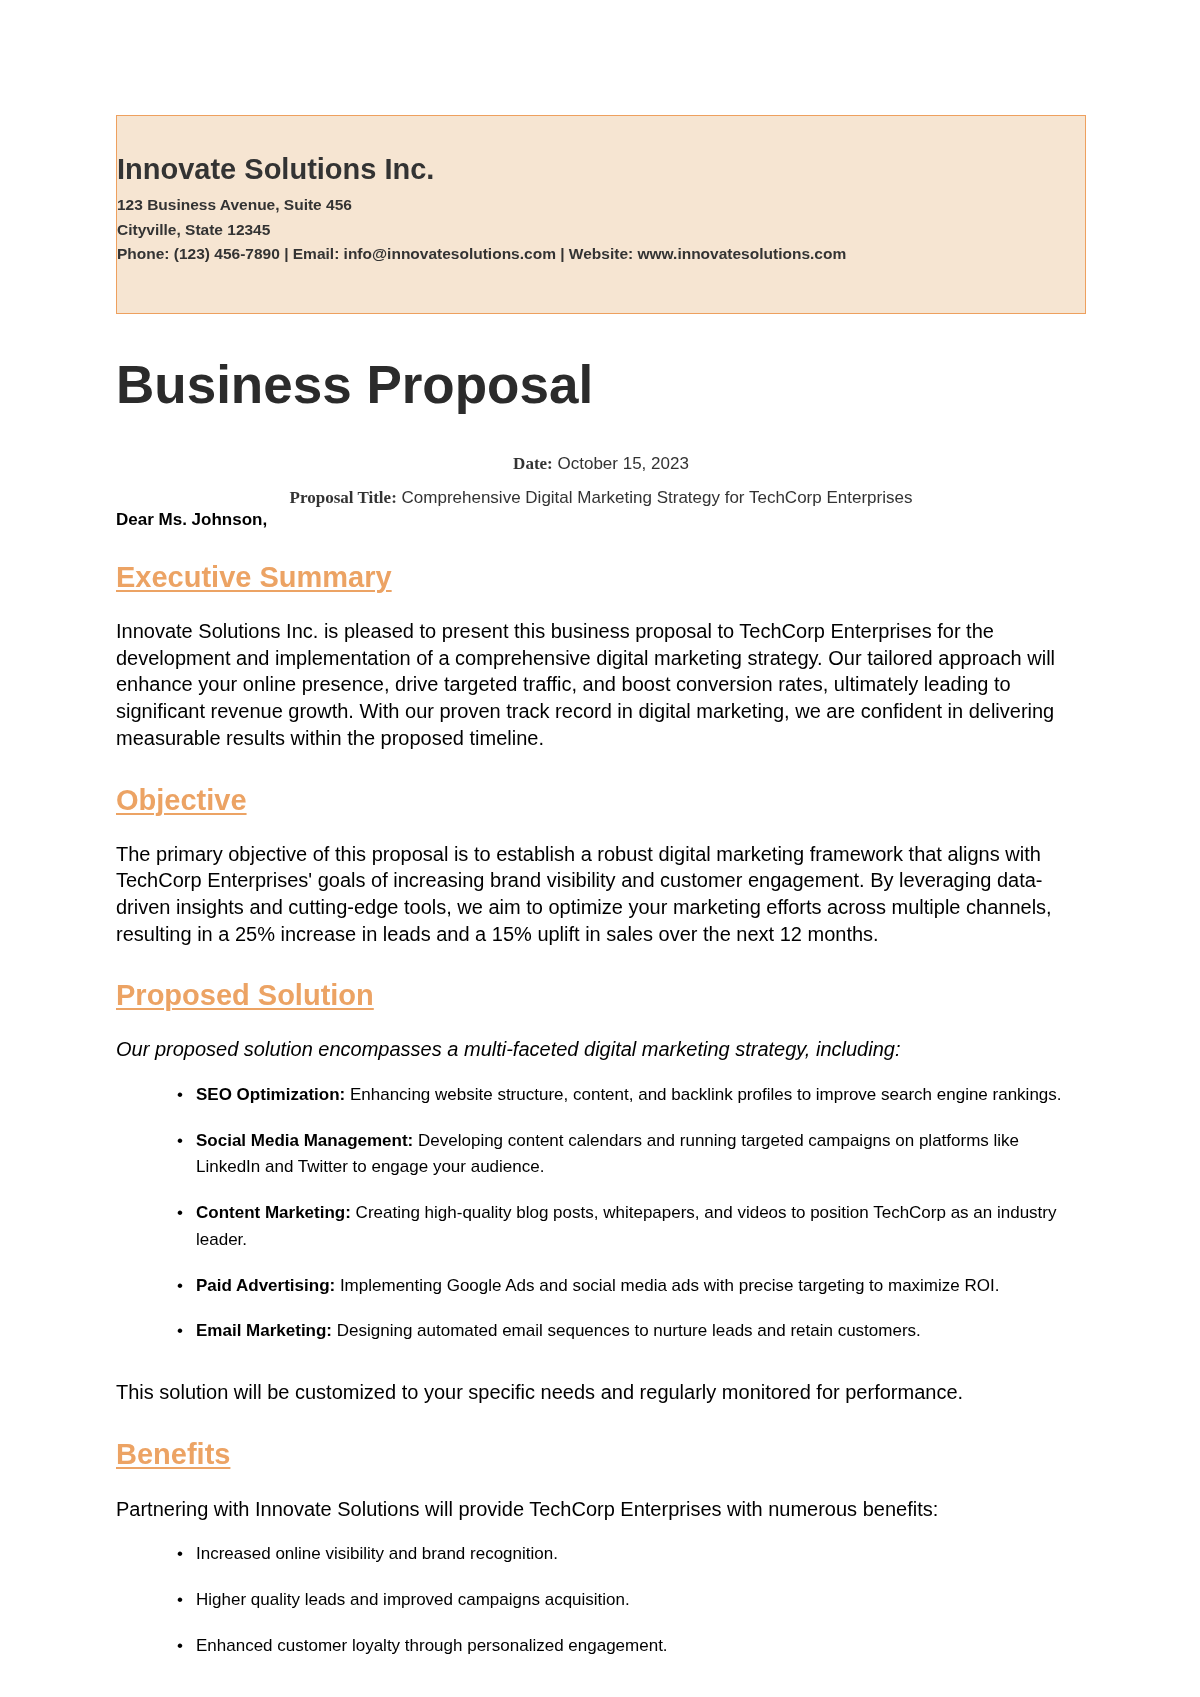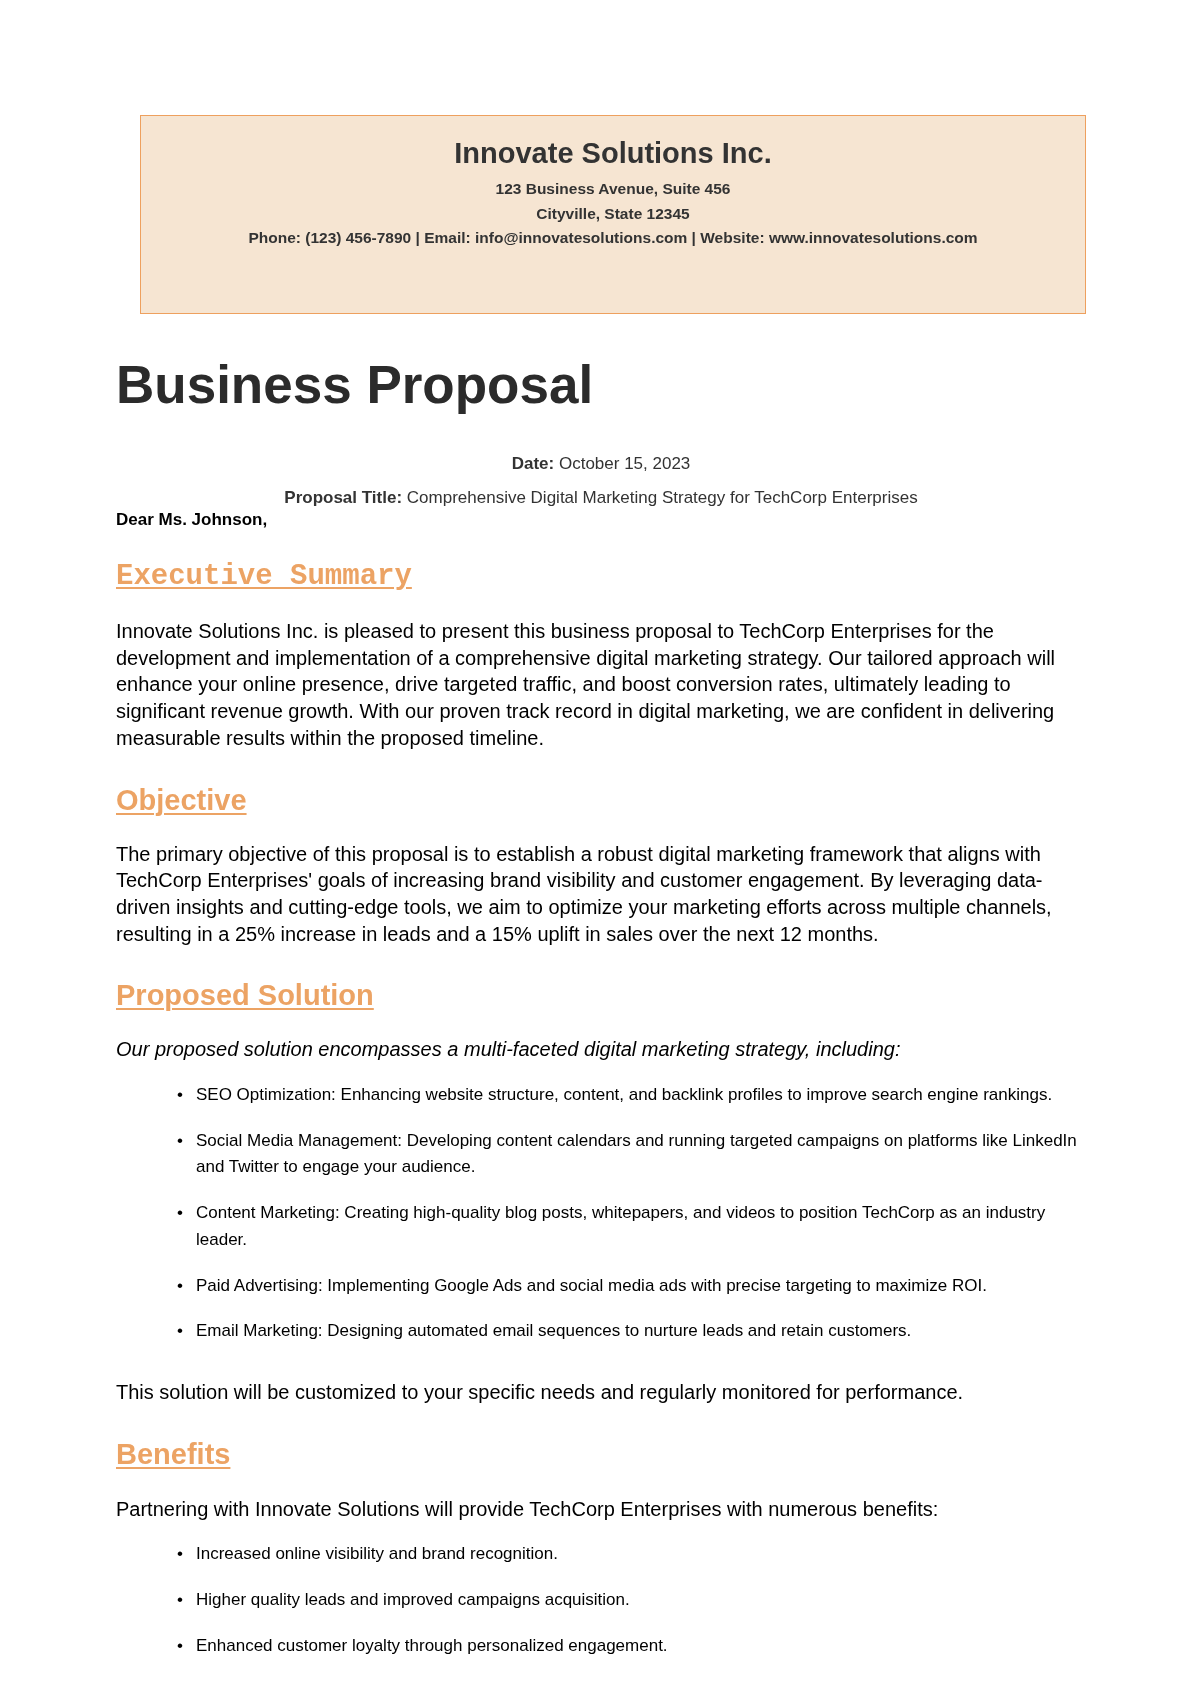--- a/index.html
+++ b/index.html
@@ -19,24 +19,22 @@
       position: absolute;
       left: 116px;
       top: 115px;
       width: 970px;
     }
     .letterhead {
       background: #f6e5d2;
       border: 1px solid #eea05e;
       height: 199px;
       box-sizing: border-box;
-      text-align: center;
-      padding-top: 20px;
+      padding-top: 36px;
       color: #333333;
-      margin-left: 24px;
     }
     .company-name {
       font-size: 29px;
       font-weight: bold;
       margin: 0 0 7px 0;
       line-height: 34px;
     }
     .letterhead-line {
       font-size: 15.5px;
       font-weight: bold;
@@ -52,21 +50,21 @@
       line-height: 62px;
     }
     .meta-line {
       text-align: center;
       font-size: 17px;
       color: #333333;
       line-height: 22px;
     }
     .meta-date { margin-top: 37px; }
     .meta-title { margin-top: 12px; }
-    .meta-line .meta-label { font-weight: bold; }
+    .meta-line .meta-label { font-weight: bold; font-family: Liberation Serif, serif; }
     .salutation {
       font-size: 17px;
       font-weight: bold;
       line-height: 22px;
     }
     .section-heading {
       font-size: 29px;
       font-weight: bold;
       color: #eca364;
       text-decoration: underline;
@@ -89,21 +87,21 @@
       position: relative;
       font-size: 17px;
       line-height: 26.7px;
       padding-left: 0;
     }
     .bullets li .bullet {
       position: absolute;
       left: -19px;
       top: 0;
     }
-    .bullets li b { font-weight: normal; }
+    .bullets li b { font-weight: bold; }
   </style>
 </head>
 <body>
 
 <div class="page">
 
   <div class="letterhead">
     <h2 class="company-name">Innovate Solutions Inc.</h2>
     <p class="letterhead-line">123 Business Avenue, Suite 456</p>
     <p class="letterhead-line">Cityville, State 12345</p>
@@ -117,21 +115,21 @@
     <span>October 15, 2023</span>
   </div>
 
   <div class="meta-line meta-title">
     <span class="meta-label">Proposal Title:</span>
     <span>Comprehensive Digital Marketing Strategy for TechCorp Enterprises</span>
   </div>
 
   <div class="salutation">Dear Ms. Johnson,</div>
 
-  <h2 class="section-heading" style="margin-top:28px;font-family:Liberation Mono, monospace;">Executive Summary</h2>
+  <h2 class="section-heading" style="margin-top:28px;">Executive Summary</h2>
   <p class="para" style="margin-top:23px;">Innovate Solutions Inc. is pleased to present this business proposal to TechCorp Enterprises for the development and implementation of a comprehensive digital marketing strategy. Our tailored approach will enhance your online presence, drive targeted traffic, and boost conversion rates, ultimately leading to significant revenue growth. With our proven track record in digital marketing, we are confident in delivering measurable results within the proposed timeline.</p>
 
   <h2 class="section-heading" style="margin-top:30px;">Objective</h2>
   <p class="para" style="margin-top:23px;">The primary objective of this proposal is to establish a robust digital marketing framework that aligns with TechCorp Enterprises' goals of increasing brand visibility and customer engagement. By leveraging data-driven insights and cutting-edge tools, we aim to optimize your marketing efforts across multiple channels, resulting in a 25% increase in leads and a 15% uplift in sales over the next 12 months.</p>
 
   <h2 class="section-heading" style="margin-top:30px;">Proposed Solution</h2>
   <p class="para" style="margin-top:23px;font-style:italic;">Our proposed solution encompasses a multi-faceted digital marketing strategy, including:</p>
 
   <ul class="bullets" style="margin-top:19px;">
     <li style="margin-bottom:19px;">

